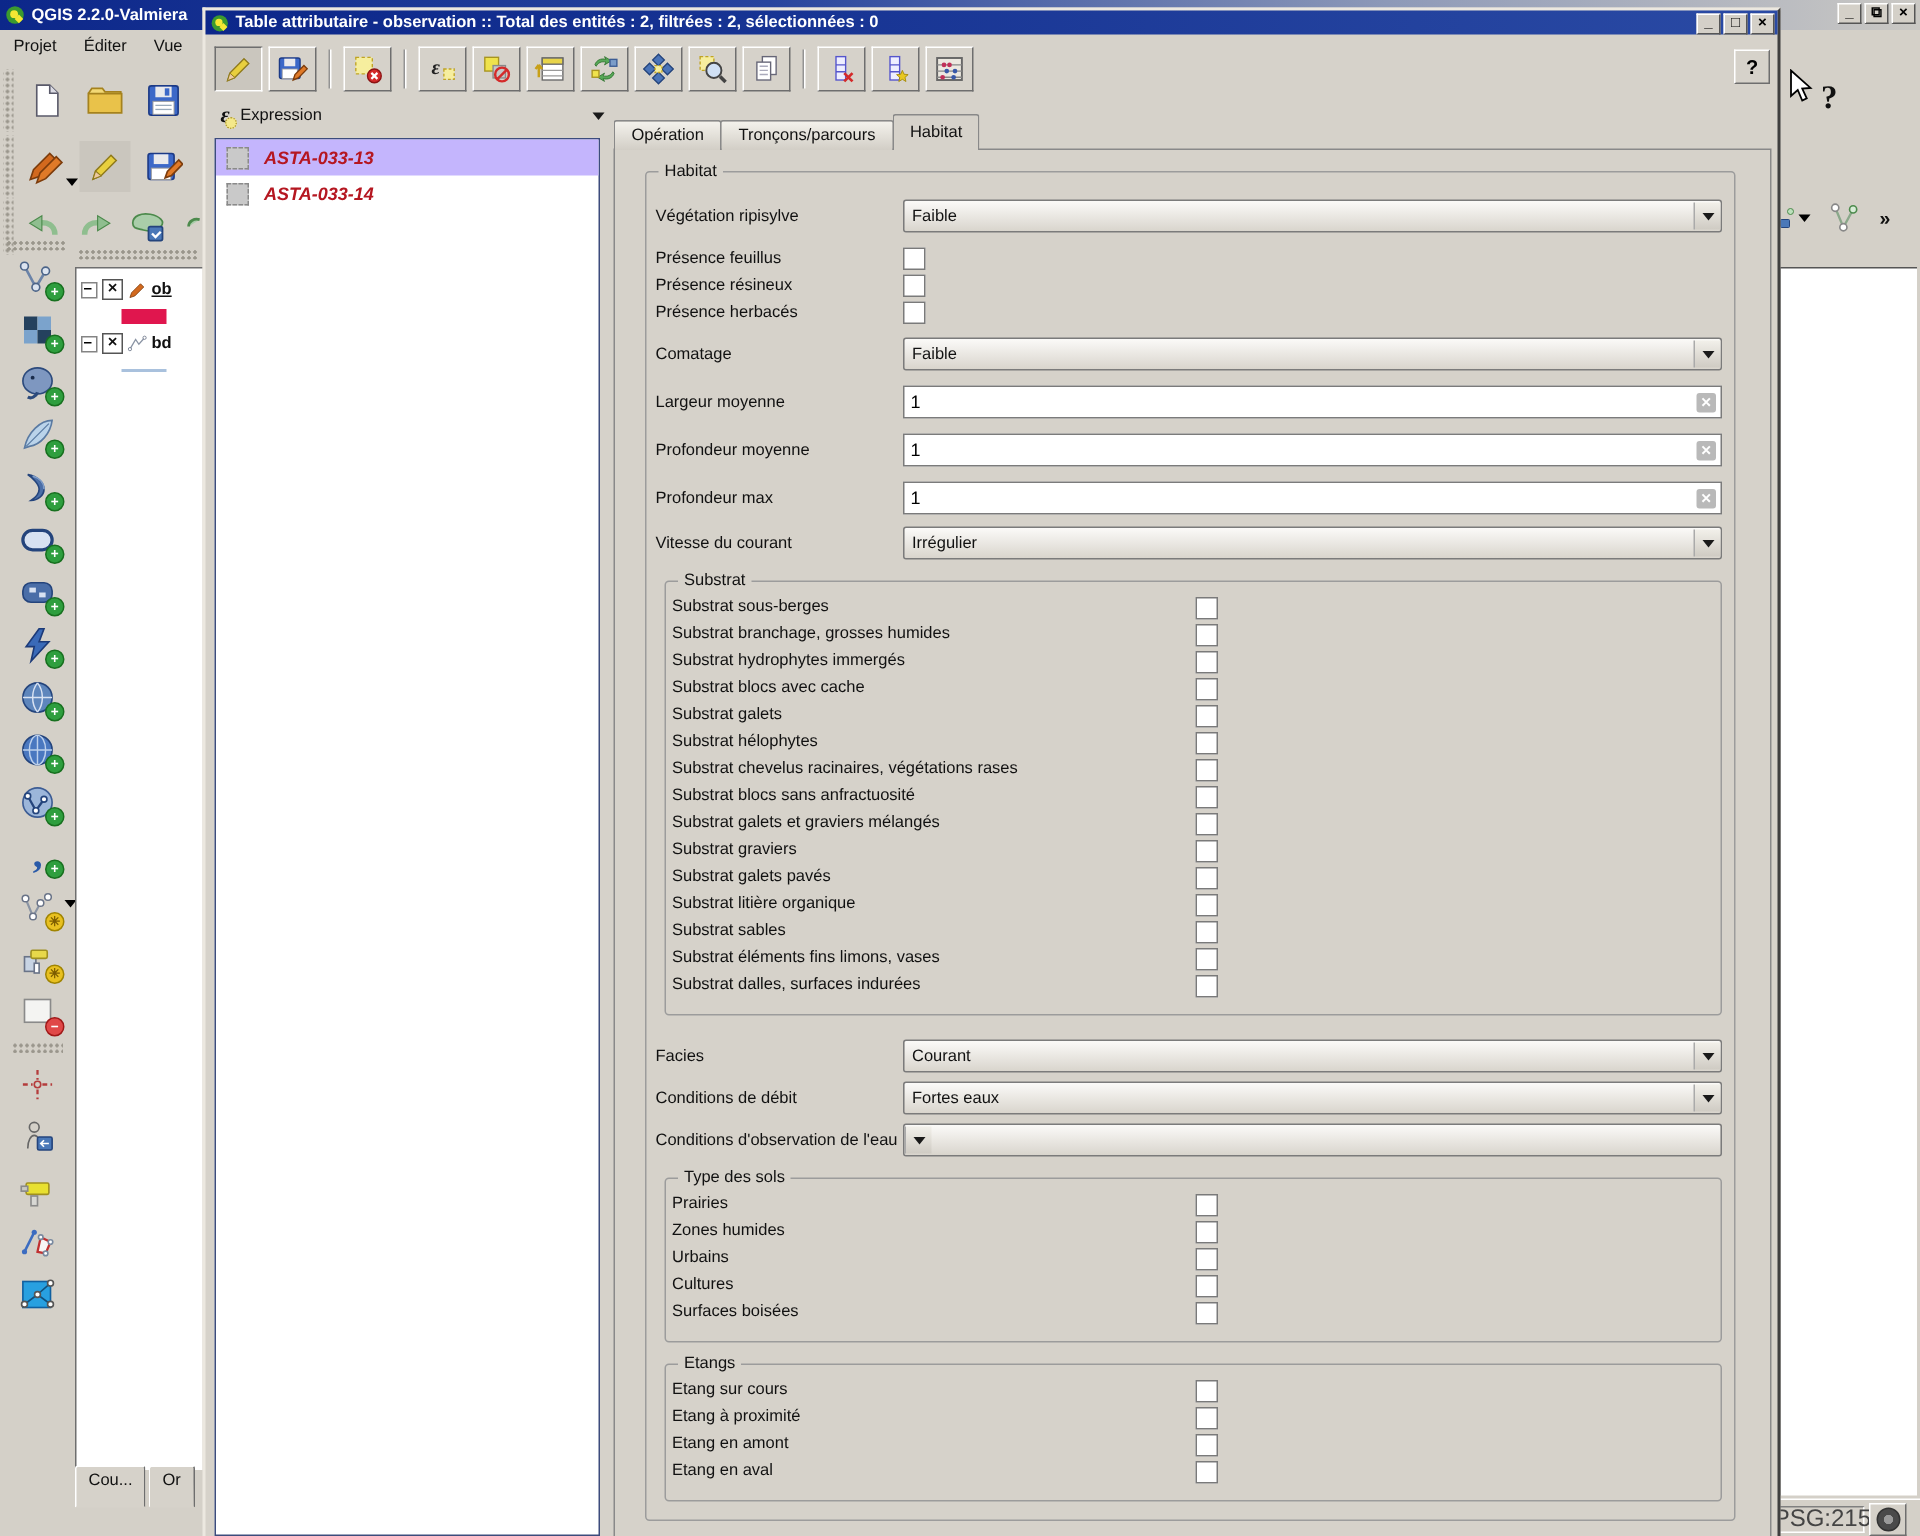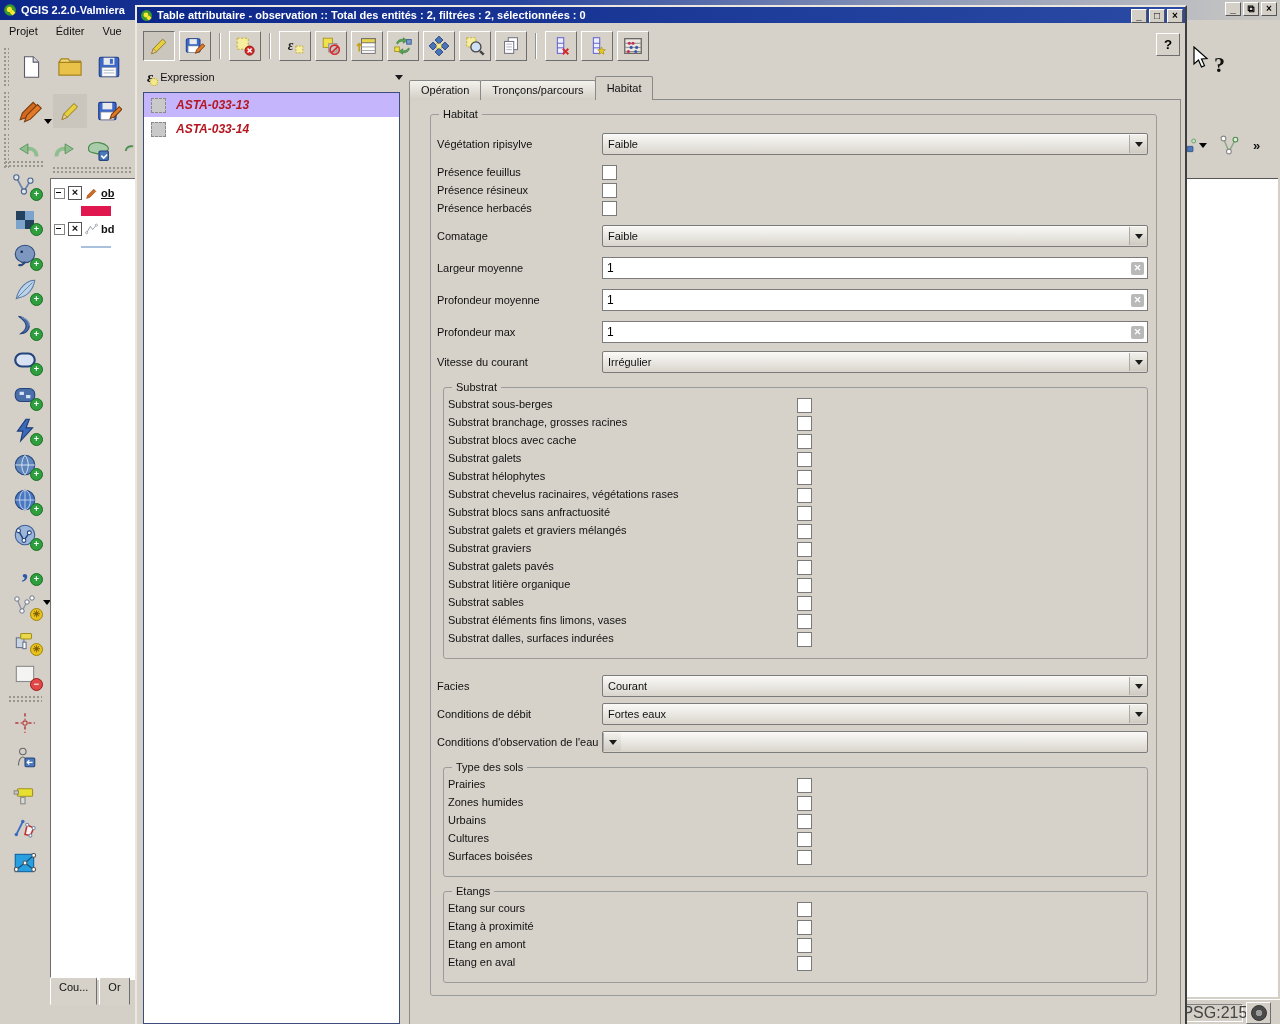--- a/index.html
+++ b/index.html
@@ -673,21 +673,25 @@
           </span>
         </div>
 
         <div class="group subgroup">
           <span class="gtitle">Substrat</span>
           <div class="srow">
               <span class="slabel">Substrat sous-berges</span>
               <span class="cbx"></span>
             </div>
           <div class="srow">
-              <span class="slabel">Substrat branchage, grosses racines</span>
+              <span class="slabel">Substrat branchage, grosses humides</span>
+              <span class="cbx"></span>
+            </div>
+          <div class="srow">
+              <span class="slabel">Substrat hydrophytes immergés</span>
               <span class="cbx"></span>
             </div>
           <div class="srow">
               <span class="slabel">Substrat blocs avec cache</span>
               <span class="cbx"></span>
             </div>
           <div class="srow">
               <span class="slabel">Substrat galets</span>
               <span class="cbx"></span>
             </div>

